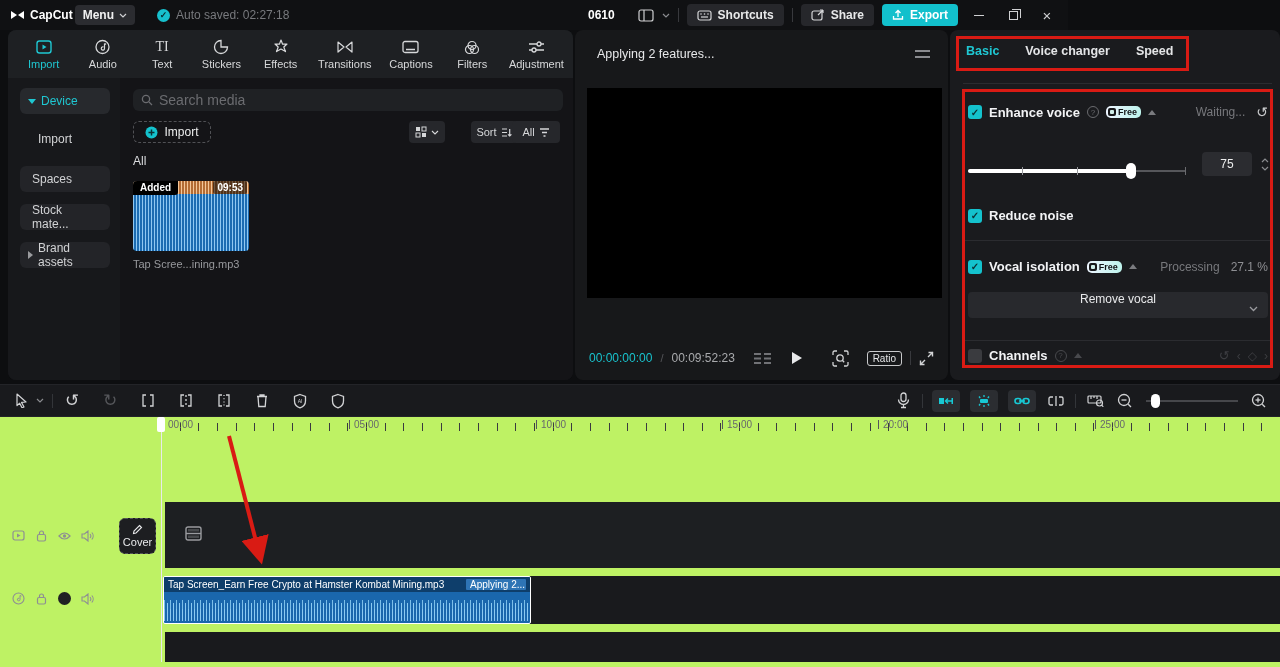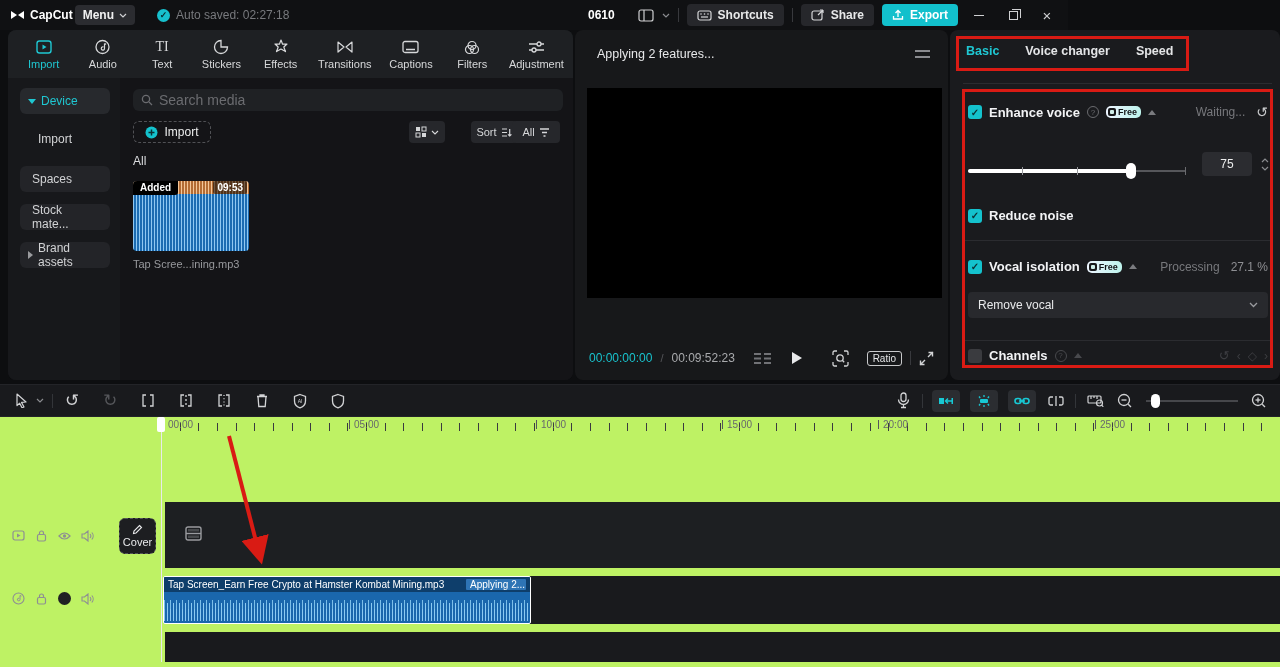--- a/index.html
+++ b/index.html
@@ -77,21 +77,21 @@
   .free-sq::after{content:"";position:absolute;left:2px;top:2px;width:4px;height:4px;border-radius:1px;background:#cfeee9;}
   .tri-u { width:0; height:0; border-left:4px solid transparent; border-right:4px solid transparent; border-bottom:5px solid #7a7b7f; }
   .status-txt { margin-left:auto; font-size:12px; color:#77787c; display:flex; align-items:center; gap:11px; }
   .slider-wrap { position:absolute; left:18px; top:133px; width:217px; height:16px; }
   .slider-track { position:absolute; left:0; top:7px; width:100%; height:2px; background:#56575b; }
   .slider-fill { position:absolute; left:0; top:6px; width:75%; height:4px; background:#fff; border-radius:2px; }
   .slider-tick { position:absolute; top:4px; width:1px; height:8px; background:#96979b; }
   .slider-thumb { position:absolute; top:0; width:10px; height:16px; background:#fff; border-radius:5px; margin-left:-5px; }
   .num-box { position:absolute; left:252px; top:122px; width:50px; height:24px; background:#2b2c30; border-radius:4px; display:flex; align-items:center; justify-content:center; font-size:12px; color:#eceded; }
   .stepper { position:absolute; left:308px; top:122px; width:14px; height:24px; display:flex; flex-direction:column; align-items:center; justify-content:center; gap:3px; color:#8a8b8f; }
-  .dropdown { position:absolute; left:18px; top:262px; right:12px; height:26px; background:#28292d; border-radius:4px; display:flex; align-items:center; padding:0 10px; font-size:12px; color:#e8e9eb; }
+  .dropdown { position:absolute; left:18px; top:262px; right:12px; height:26px; background:#28292d; border-radius:4px; display:flex; align-items:center; padding:0 10px; font-size:12px; color:#e8e9eb;flex-direction:column; }
   .kf-controls { margin-left:auto; display:flex; align-items:center; gap:7px; color:#3c3d41; font-size:12px; }
 
   
   #tl-toolbar { position:absolute; left:0; top:384px; width:1280px; height:33px; background:#191a1d; border-top:1px solid #232428; border-bottom:1px solid #232428; display:flex; align-items:center; }
   .tool { width:30px; height:24px; display:flex; align-items:center; justify-content:center; color:#d2d3d5; }
   .tool.dim { color:#55565a; }
   .tool-div { width:1px; height:14px; background:#333539; margin:0 4px; }
   .teal-btn { width:28px; height:22px; background:#2b2d31; border-radius:4px; display:flex; align-items:center; justify-content:center; color:#18c8d4; margin:0 5px; }
   .zoom-slider { width:92px; height:14px; position:relative; margin:0 6px; }
   .zoom-track { position:absolute; left:0; top:6px; width:100%; height:2px; background:#46474b; }

